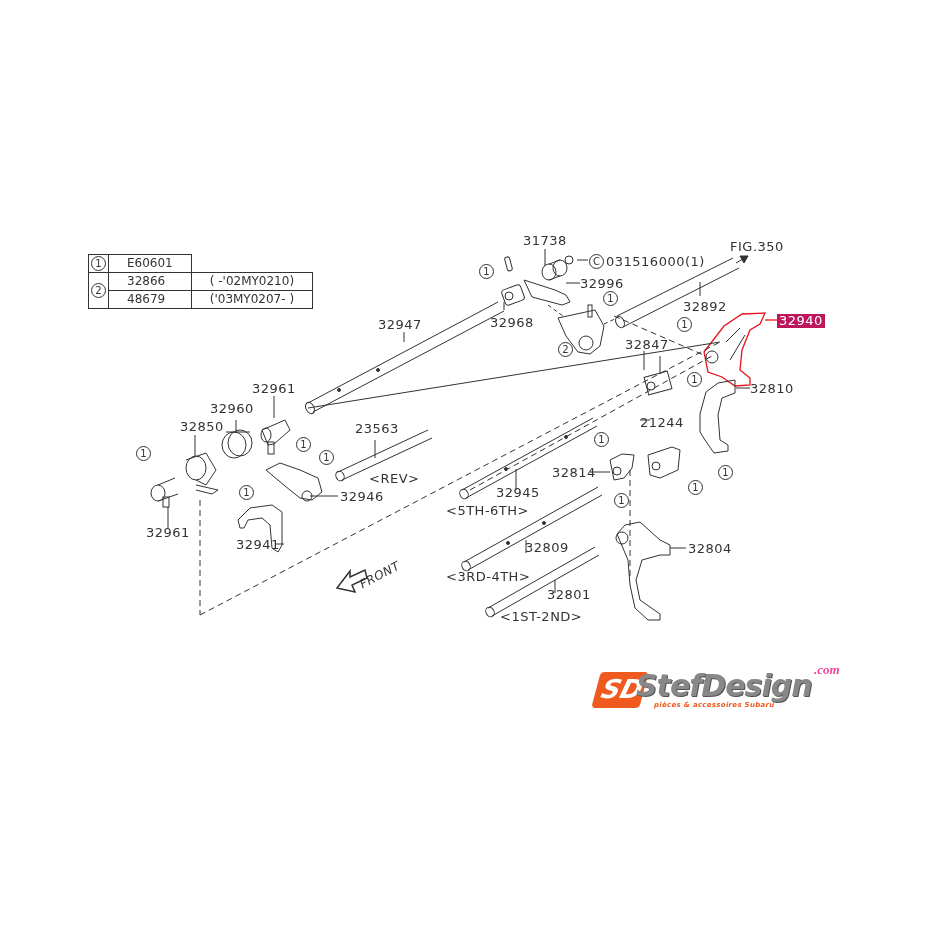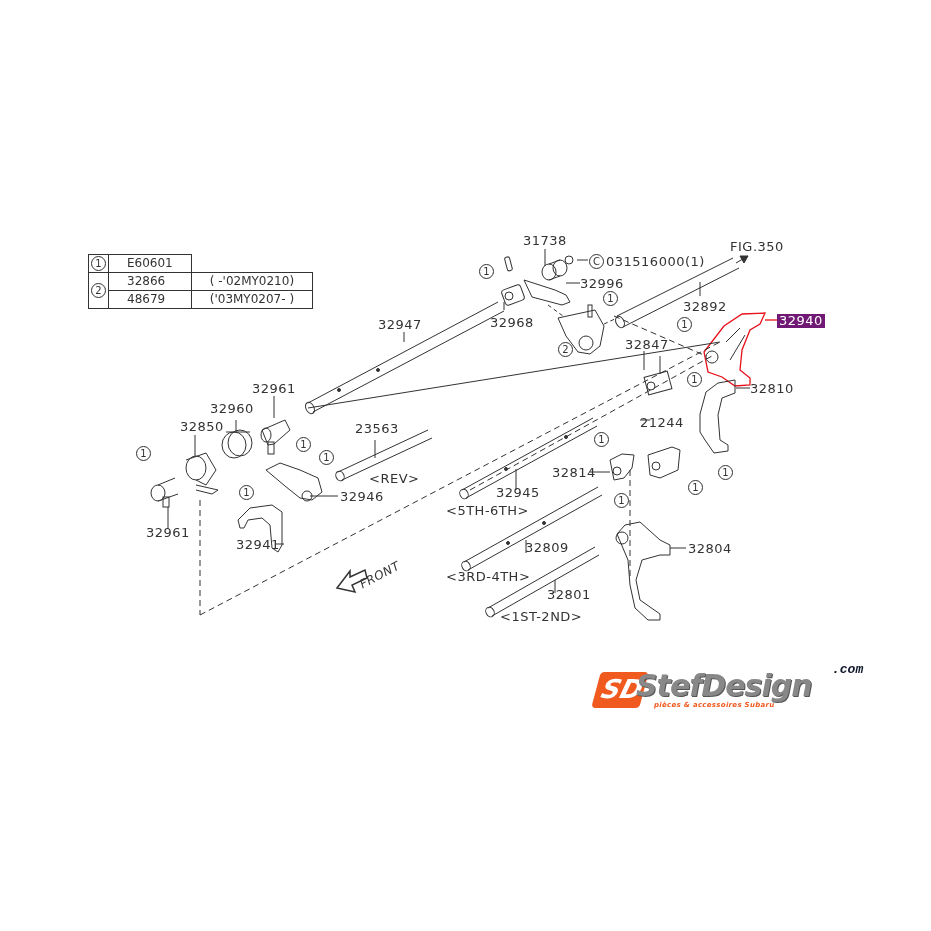--- a/index.html
+++ b/index.html
@@ -3,37 +3,37 @@
 <meta charset="utf-8">
 <style>
   html, body { margin:0; padding:0; background:#ffffff; }
   body { width:931px; height:931px; position:relative; overflow:hidden;
          font-family:"DejaVu Sans Mono", monospace; color:#222; }
   #diagram { position:absolute; left:0; top:0; width:931px; height:931px; }
   .lbl { position:absolute; font-family:"DejaVu Sans", sans-serif; font-size:13px;
          color:#333; letter-spacing:0.5px; white-space:nowrap; line-height:14px; }
   .callout { position:absolute; width:13px; height:13px; border:1px solid #333; border-radius:50%;
              font-family:"DejaVu Sans", sans-serif; font-size:10px; line-height:13px; text-align:center; color:#333; background:#fff; }
-  .hl { background:#701a75; color:#fff; padding:0 2px; }
+  .hl { background:#be185d; color:#fff; padding:0 2px; }
   table.legend { position:absolute; left:88px; top:254px; border-collapse:collapse;
                  font-family:"DejaVu Sans", sans-serif; font-size:12px; color:#333; }
   table.legend td { border:1px solid #333; padding:0 18px; height:17px; line-height:17px; white-space:nowrap; }
   table.legend td.num { text-align:center; width:14px; padding:0 2px; }
   .cc { display:inline-block; width:13px; height:13px; border:1px solid #333; border-radius:50%;
         font-size:10px; line-height:13px; text-align:center; vertical-align:middle; }
   #logo { position:absolute; left:596px; top:668px; width:260px; height:50px; }
   .logo-mark { position:absolute; left:0; top:4px; width:48px; height:36px; background:#f05a1e;
                transform:skewX(-15deg); border-radius:4px; }
   .logo-mark span { position:absolute; left:6px; top:2px; font-family:"DejaVu Sans", sans-serif;
                     font-weight:bold; font-style:italic; font-size:26px; color:#fff; }
   .logo-text { position:absolute; left:40px; top:2px; font-family:"DejaVu Sans", sans-serif; font-weight:bold;
                font-style:italic; font-size:30px; color:#888; letter-spacing:-1px; line-height:32px;
                text-shadow:1px 1px 0 #555; }
-  .logo-com { position:absolute; left:236px; top:-6px; font-family:Liberation Mono, monospace; font-weight:bold;
-              font-style:italic; font-size:13px; color:#0f172a; }
+  .logo-com { position:absolute; left:218px; top:-6px; font-family:Liberation Serif, serif; font-weight:bold;
+              font-style:italic; font-size:13px; color:#ec4899; }
   .logo-tag { position:absolute; left:58px; top:33px; font-family:"DejaVu Sans", sans-serif; font-weight:bold;
               font-style:italic; font-size:7px; color:#f05a1e; letter-spacing:0.3px; }
 </style>
 </head>
 <body>
 
 <svg id="diagram" viewBox="0 0 931 931" xmlns="http://www.w3.org/2000/svg">
   <g fill="none" stroke="#333" stroke-width="1">
 
     <g>

